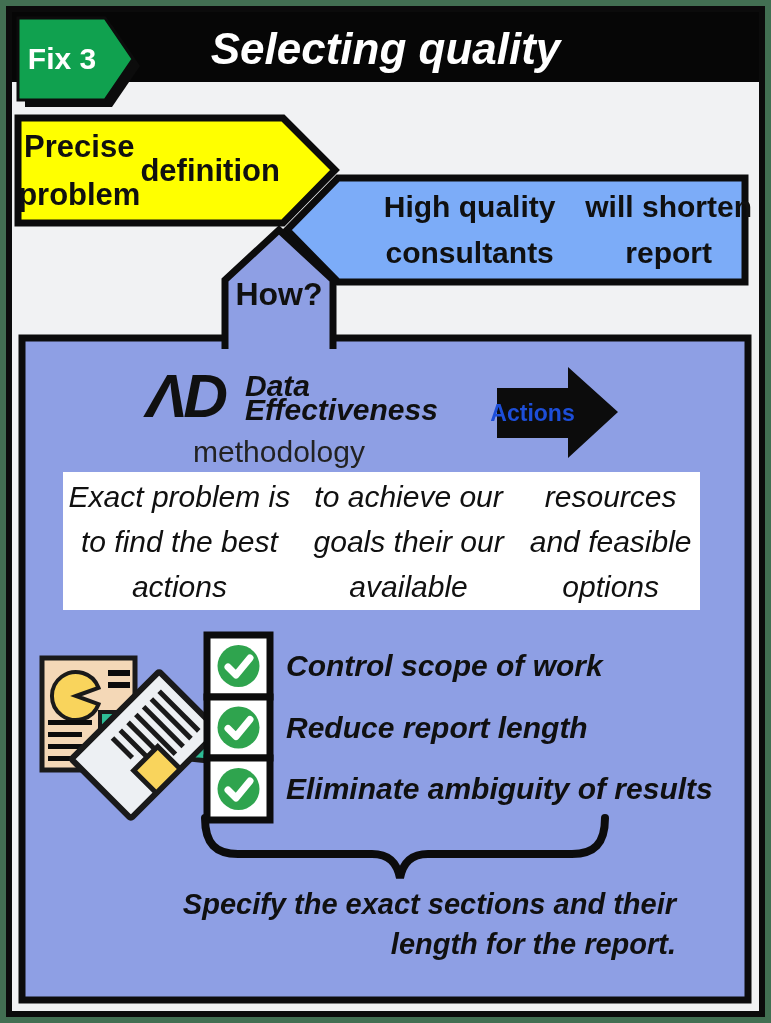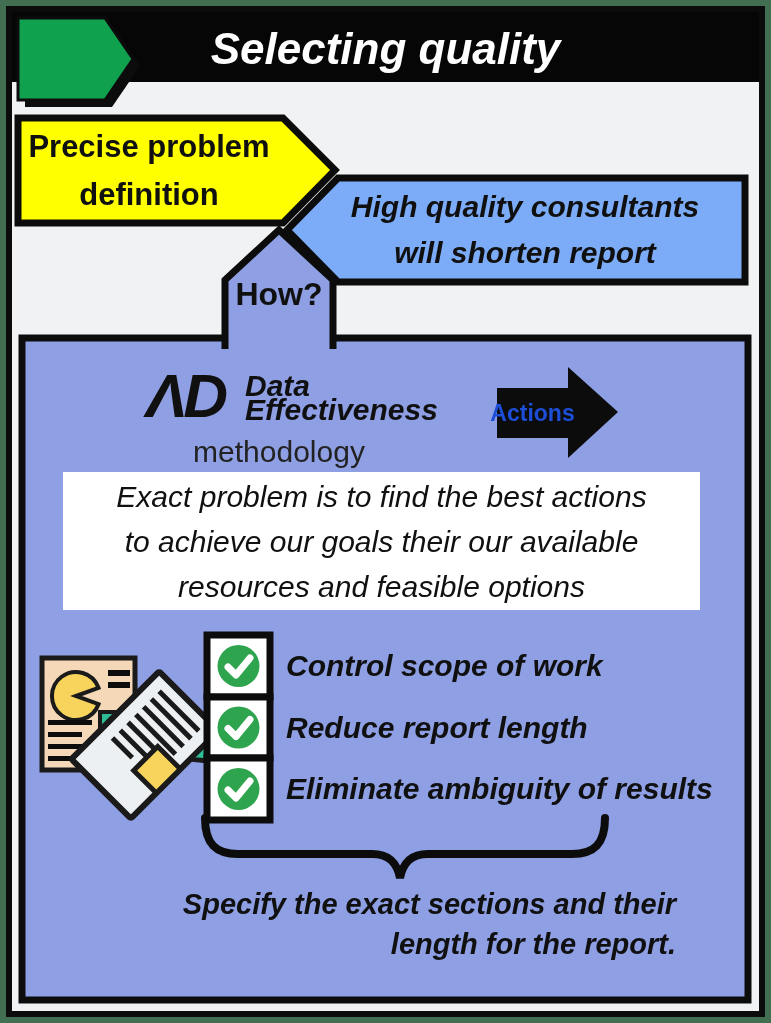--- a/index.html
+++ b/index.html
@@ -13,25 +13,25 @@
     border:6px solid #0b0b0b;
     background:var(--canvas-gray,#F1F2F3);
   }
   .titlebar{
     position:absolute;left:0;top:0;right:0;height:70px;
     background:#060606;
   }
   .layer{position:absolute;left:0;top:0;width:747px;height:999px;}
   .txt{position:absolute;color:#101010;}
   .center{display:flex;align-items:center;justify-content:center;text-align:center;}
-  .col{flex-direction:column;}
+  .col{flex-direction:row;}
   .badge-label{left:6px;top:6px;width:88px;height:82px;color:#fff;font-size:30px;font-weight:bold;}
   .page-title{left:0;top:4px;right:0;height:66px;color:#fff;font-size:44px;font-weight:bold;font-style:italic;}
   .cause-text{left:8px;top:108px;width:258px;height:102px;font-size:31px;font-weight:bold;line-height:48px;}
-  .effect-text{left:314px;top:168px;width:398px;height:100px;font-size:30px;font-weight:bold;font-style:italic;line-height:46px;}
+  .effect-text{left:344px;top:168px;width:398px;height:100px;font-size:30px;font-weight:bold;line-height:46px;}
   .how-label{left:215px;top:256px;width:104px;height:52px;font-size:32px;font-weight:bold;}
   .logo-mark{left:116px;top:344px;width:114px;height:78px;font-size:62px;font-weight:bold;font-style:italic;letter-spacing:-4px;}
   .brand1{left:233px;top:357px;font-size:30px;font-weight:bold;font-style:italic;}
   .brand2{left:233px;top:381px;font-size:30px;font-weight:bold;font-style:italic;}
   .brand-sub{left:162px;top:423px;width:210px;font-size:30px;color:#222;text-align:center;}
   .actions-label{left:485px;top:377px;width:71px;height:49px;color:#1d4ed8;font-size:23px;font-weight:bold;}
   .statement-box{left:51px;top:460px;width:637px;height:138px;background:#fff;font-size:30px;font-style:italic;line-height:45px;}
   .check-label{left:274px;height:62px;display:flex;align-items:center;font-size:30px;font-weight:bold;font-style:italic;white-space:nowrap;}
   .check-label.r1{top:623px;}
   .check-label.r2{top:685px;height:61px;}
@@ -117,20 +117,21 @@
       <circle cx="226.5" cy="715.5" r="21" class="f-check"></circle>
       <circle cx="226.5" cy="777" r="21" class="f-check"></circle>
       <polyline points="216,655 224,663 238,646" fill="none" stroke="#ffffff" stroke-width="7" stroke-linecap="round" stroke-linejoin="round"></polyline>
       <polyline points="216,716.5 224,724.5 238,707.5" fill="none" stroke="#ffffff" stroke-width="7" stroke-linecap="round" stroke-linejoin="round"></polyline>
       <polyline points="216,778 224,786 238,769" fill="none" stroke="#ffffff" stroke-width="7" stroke-linecap="round" stroke-linejoin="round"></polyline>
     </g>
 
     <path d="M193,806 C193,832 204,842 226,842 L360,842 C377,842 385,851 388,866 C391,851 399,842 416,842 L560,842 C582,842 593,832 593,806" fill="none" class="s-ink" stroke-width="8" stroke-linecap="round"></path>
   </svg>
 
+  <div class="txt center badge-label">Fix 3</div>
   <div class="txt center page-title">Selecting quality</div>
 
   <div class="txt center col cause-text">
     <div>Precise problem</div>
     <div>definition</div>
   </div>
 
   <div class="txt center col effect-text">
     <div>High quality consultants</div>
     <div>will shorten report</div>

